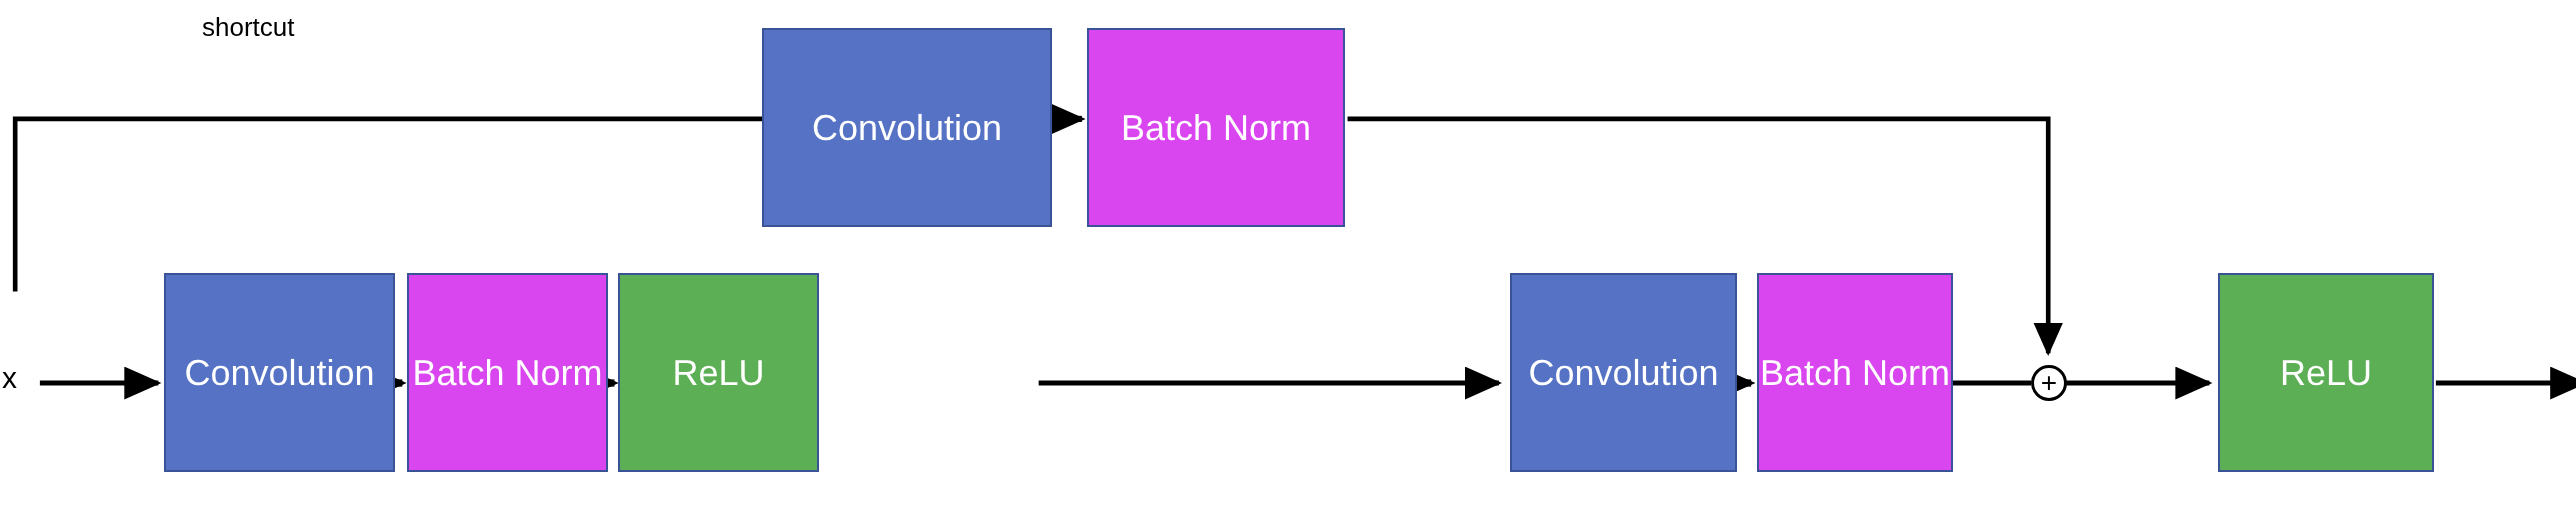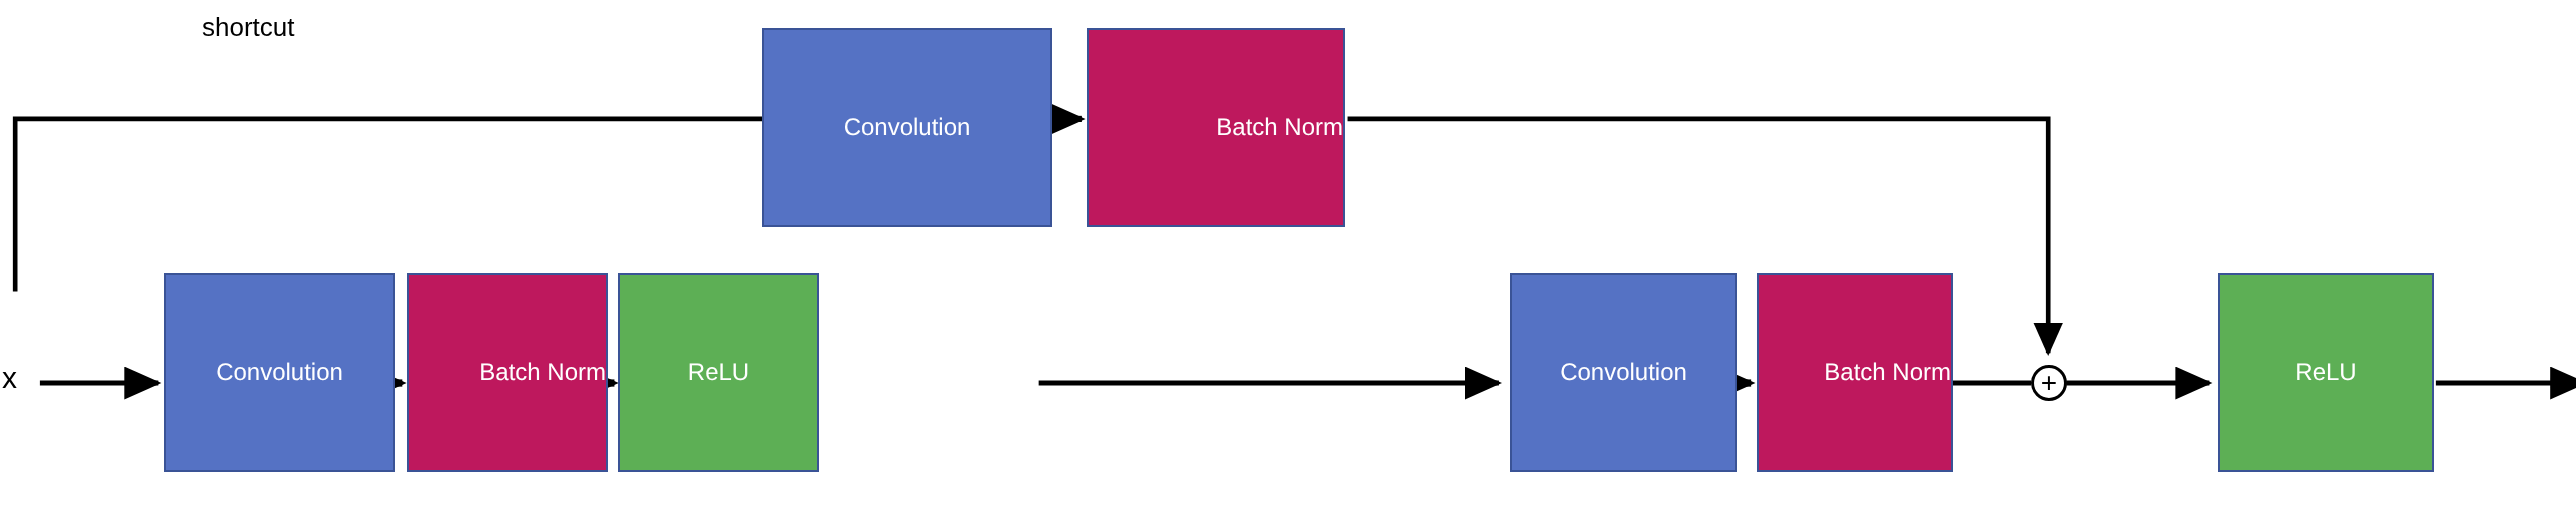--- a/index.html
+++ b/index.html
@@ -29,25 +29,25 @@
     font-size:32px;
     font-weight:400;
     letter-spacing:0px;
     line-height:1;
     white-space:nowrap;
     font-family:"Liberation Sans", sans-serif;
     text-rendering:geometricPrecision;
   }
   .node .node-label{
     color:#ffffff;
-    font-size:24px;
+    font-size:36px;
     font-family:"Liberation Sans", sans-serif;
   }
   .n-conv{ background:#5572C4; }
-  .n-bn  { background:#be185d;justify-content:flex-end; }
+  .n-bn  { background:#d946ef; }
   .n-relu{ background:#5DAF55; }
 
   .plain-label{
     position:absolute;
     color:#000000;
     font-family:"Liberation Sans", sans-serif;
     white-space:nowrap;
     line-height:1;
   }
   #label-shortcut{

